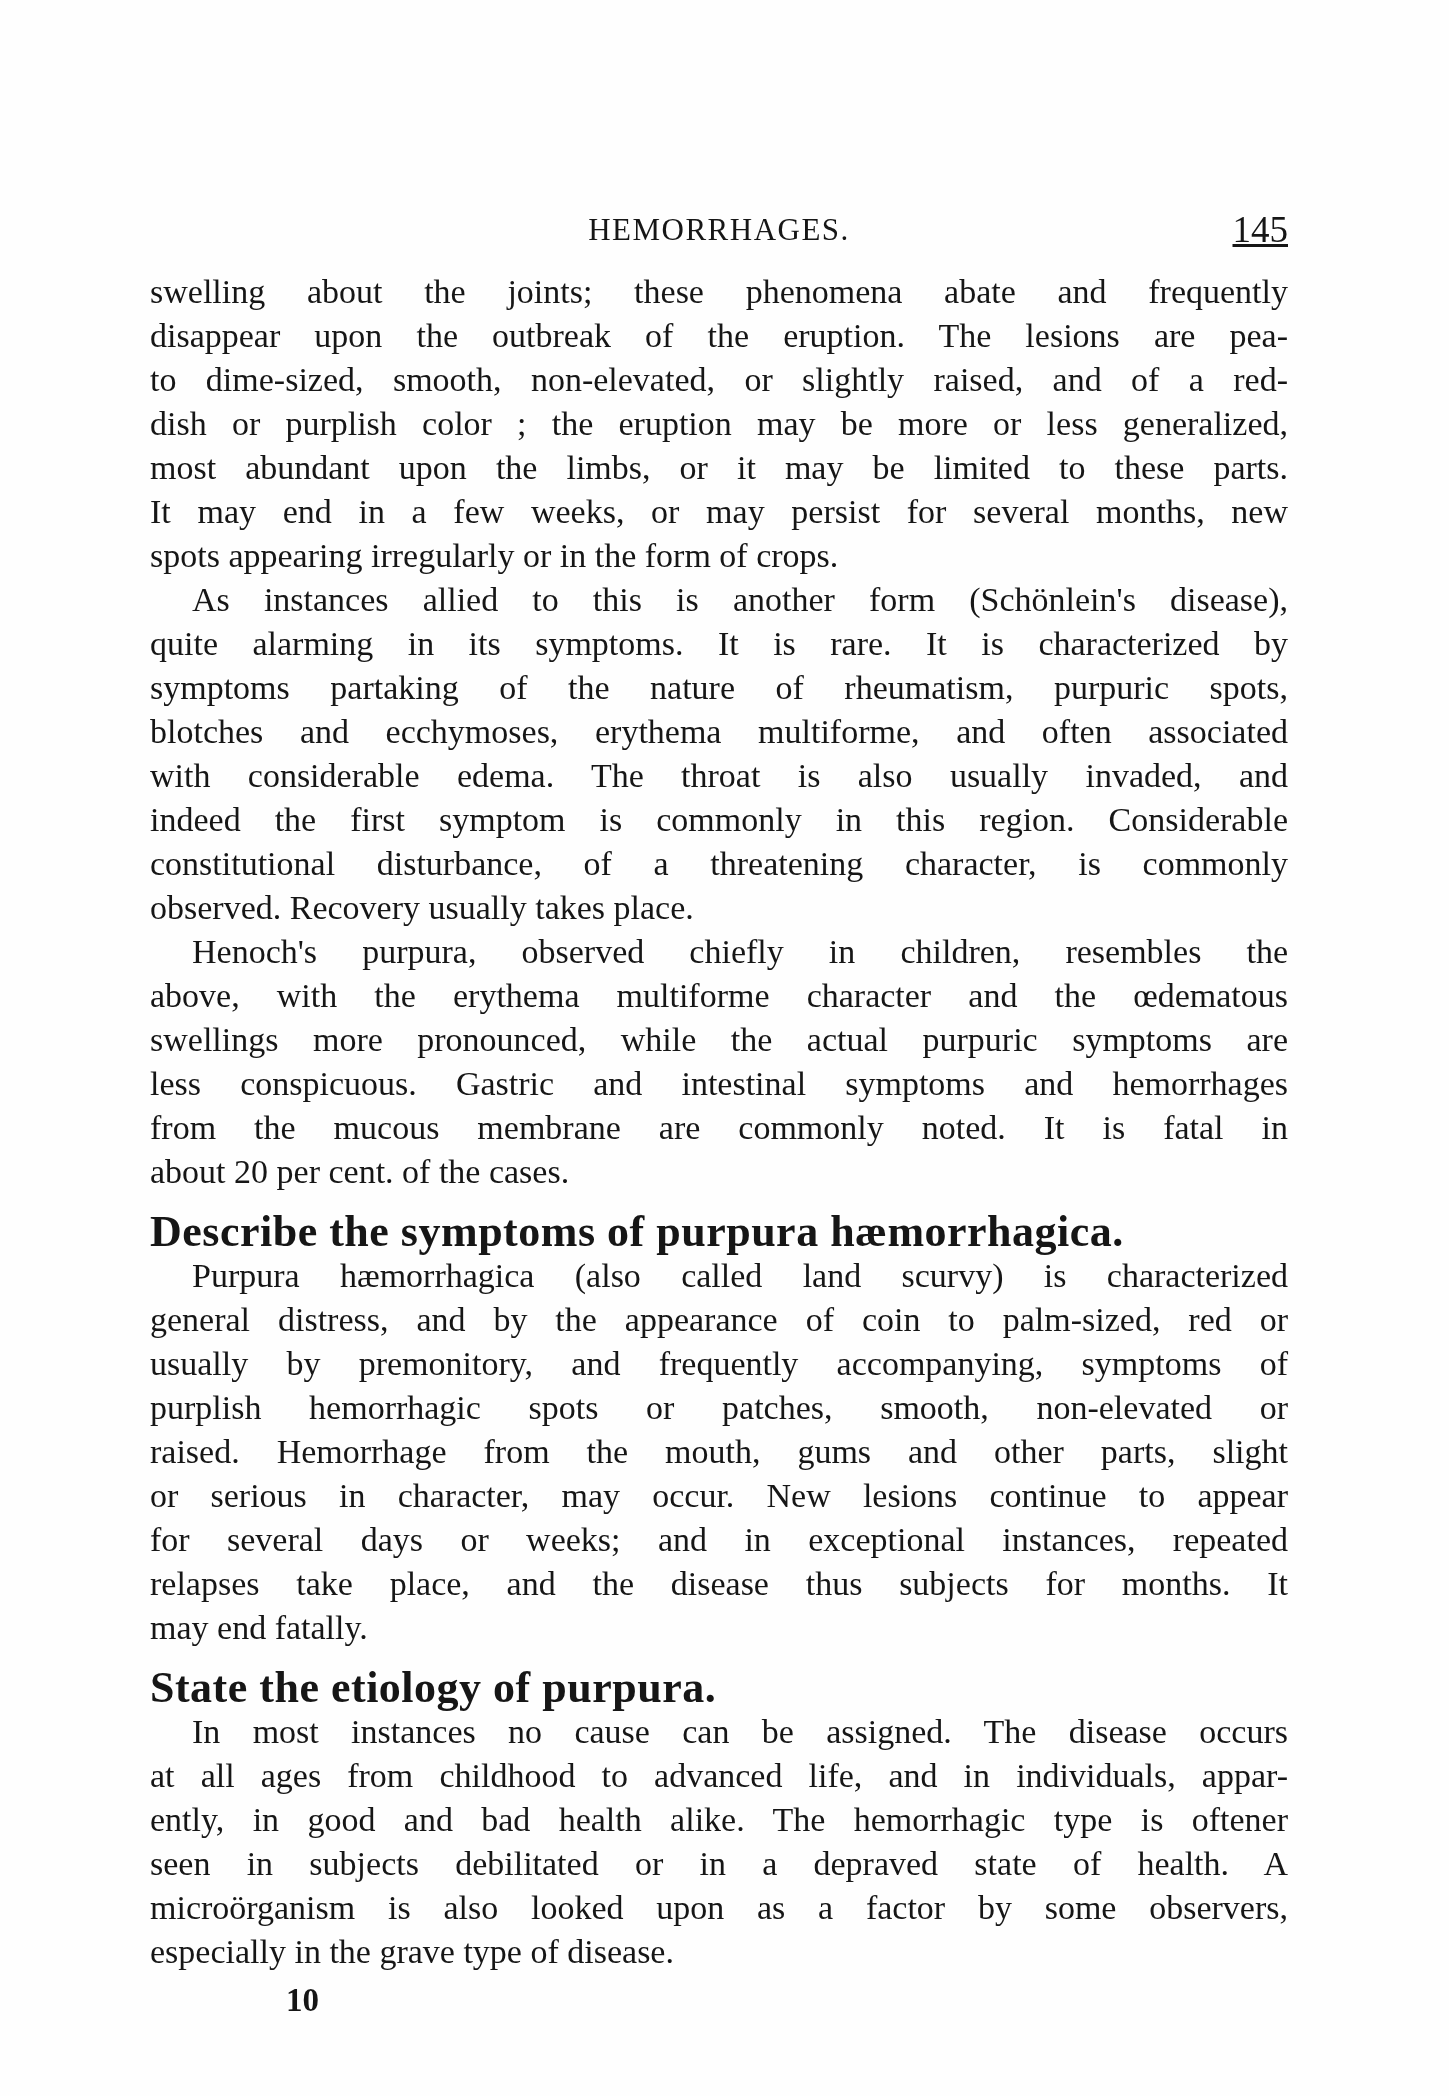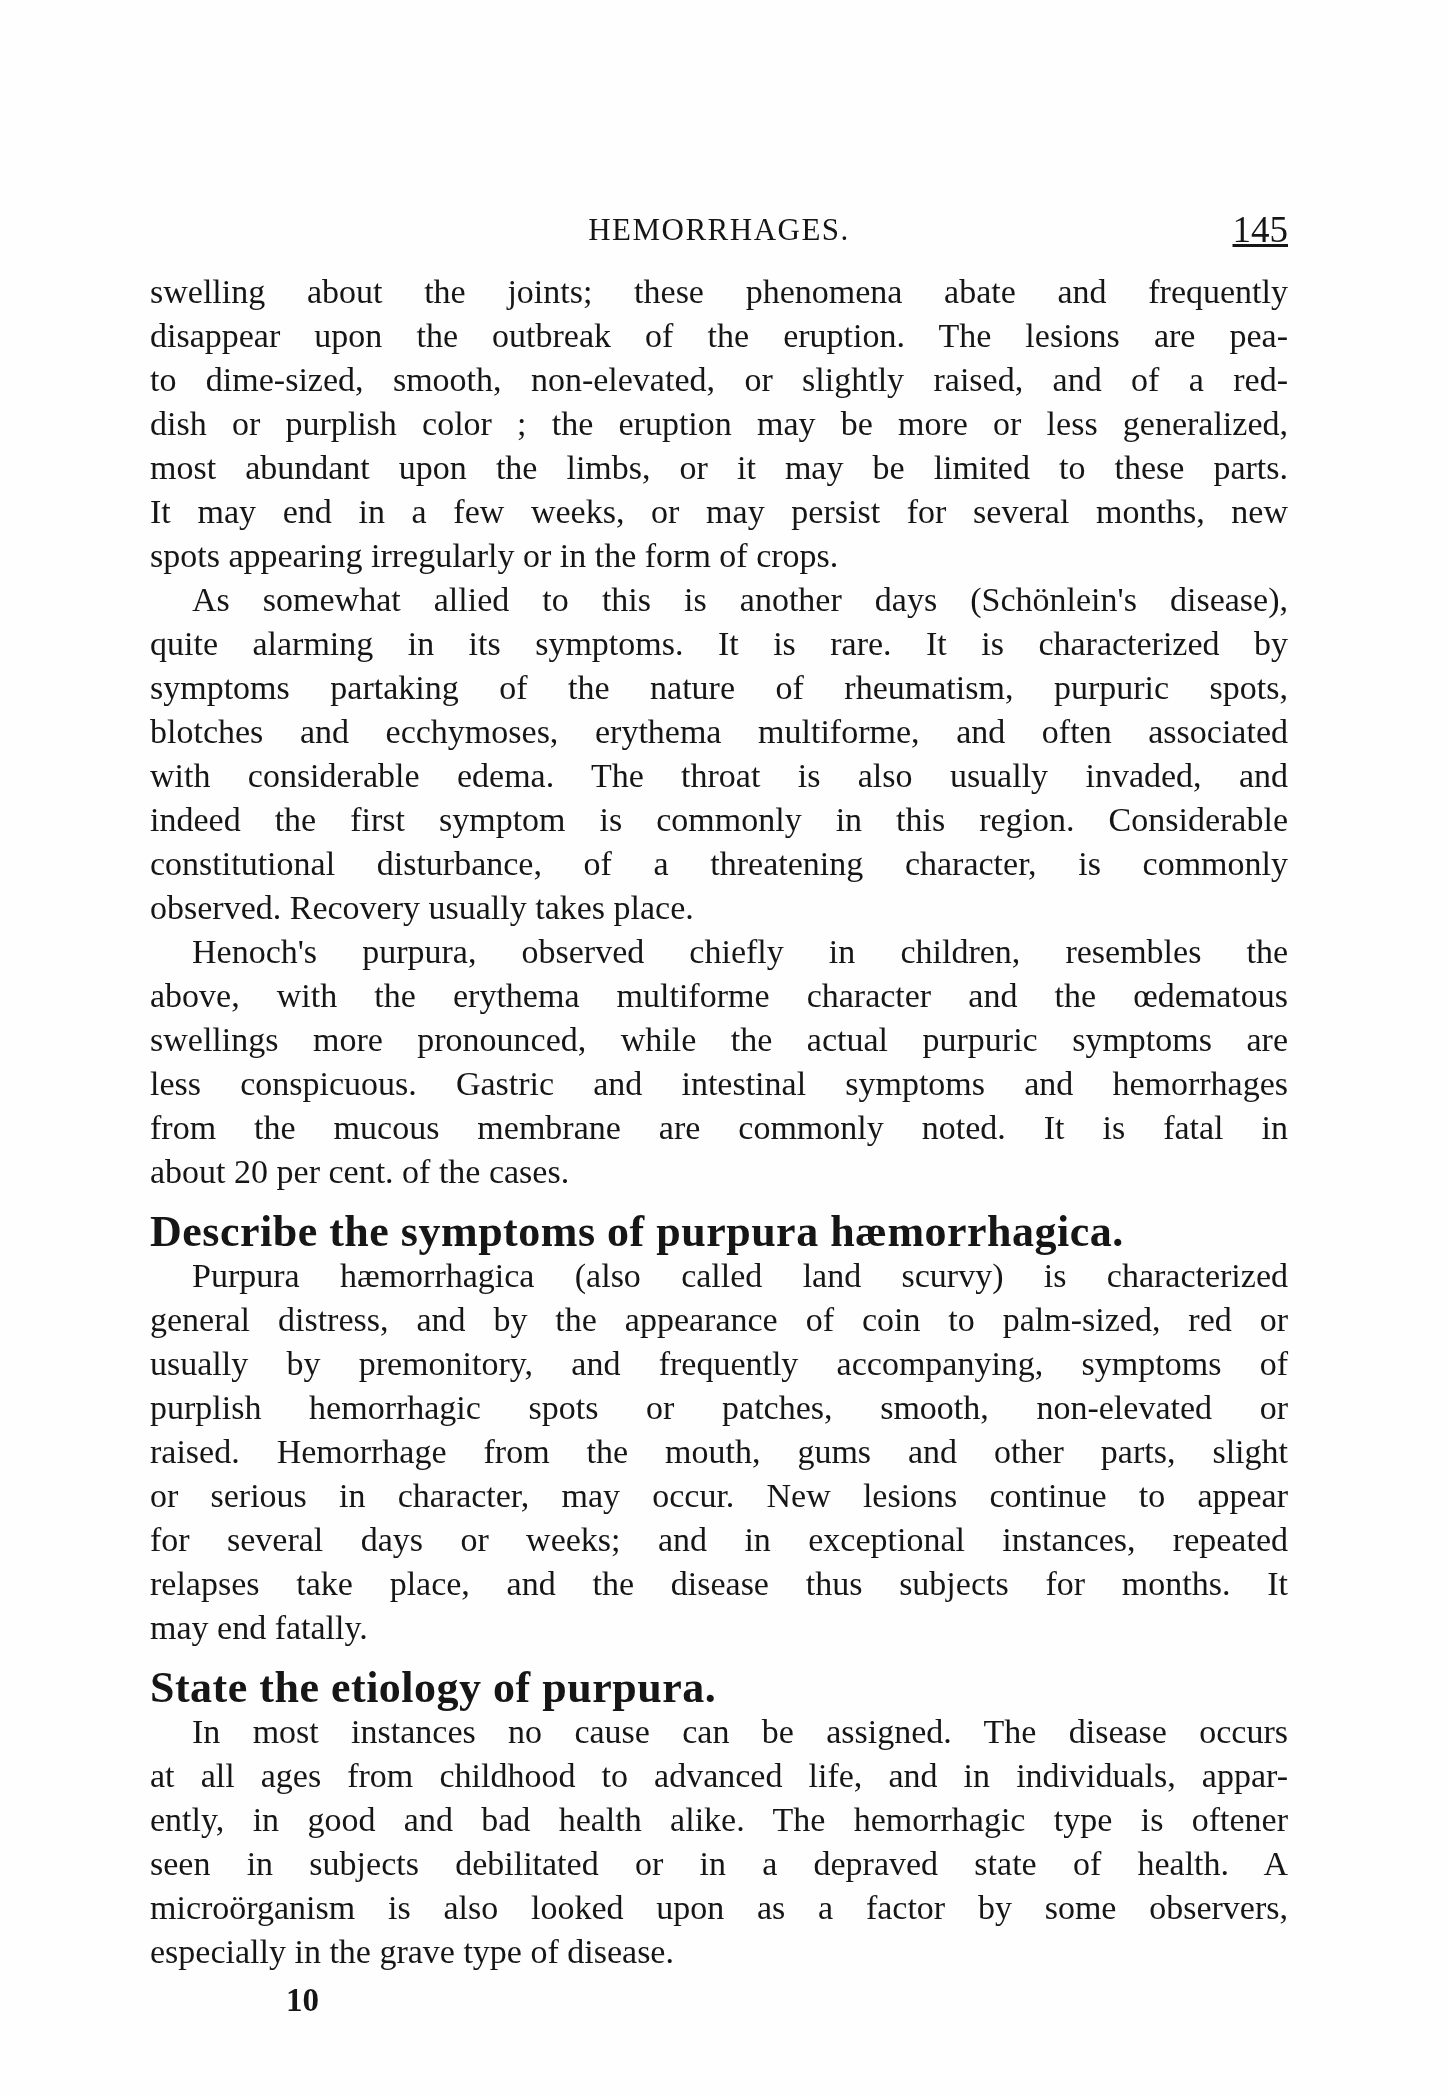--- a/index.html
+++ b/index.html
@@ -78,21 +78,21 @@
         <div class="line just">swelling about the joints; these phenomena abate and frequently</div>
         <div class="line just">disappear upon the outbreak of the eruption. The lesions are pea-</div>
         <div class="line just">to dime-sized, smooth, non-elevated, or slightly raised, and of a red-</div>
         <div class="line just">dish or purplish color ; the eruption may be more or less generalized,</div>
         <div class="line just">most abundant upon the limbs, or it may be limited to these parts.</div>
         <div class="line just">It may end in a few weeks, or may persist for several months, new</div>
         <div class="line">spots appearing irregularly or in the form of crops.</div>
       </div>
 
       <div class="para">
-        <div class="line just indent"><span>As somewhat allied to this is another days (</span><span class="it">Schönlein's disease</span><span>),</span></div>
+        <div class="line just indent"><span>As instances allied to this is another form (</span><span class="it">Schönlein's disease</span><span>),</span></div>
         <div class="line just">quite alarming in its symptoms. It is rare. It is characterized by</div>
         <div class="line just">symptoms partaking of the nature of rheumatism, purpuric spots,</div>
         <div class="line just">blotches and ecchymoses, erythema multiforme, and often associated</div>
         <div class="line just">with considerable edema. The throat is also usually invaded, and</div>
         <div class="line just">indeed the first symptom is commonly in this region. Considerable</div>
         <div class="line just">constitutional disturbance, of a threatening character, is commonly</div>
         <div class="line">observed. Recovery usually takes place.</div>
       </div>
 
       <div class="para">

